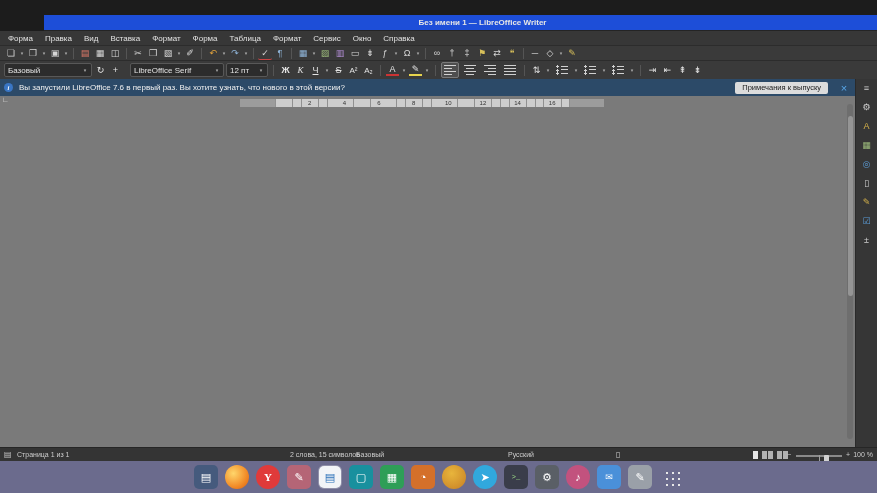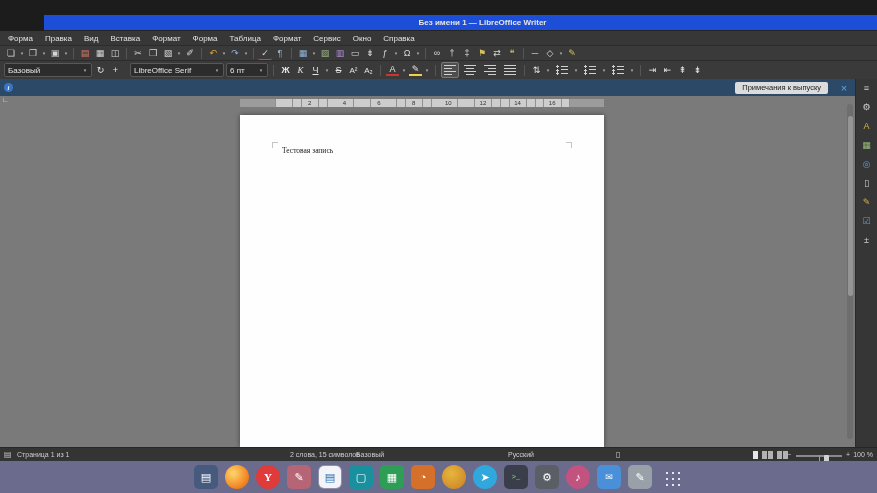--- a/index.html
+++ b/index.html
@@ -231,21 +231,21 @@
       <span>Базовый</span>
       <span class="caret">▾</span>
     </div>
     <span class="fbtn">↻</span>
     <span class="fbtn">+</span>
     <div class="combo font-combo">
       <span>LibreOffice Serif</span>
       <span class="caret">▾</span>
     </div>
     <div class="combo size-combo">
-      <span>6 пт</span>
+      <span>12 пт</span>
       <span class="caret">▾</span>
     </div>
     <span class="sep"></span>
     <span class="fbtn b">Ж</span>
     <span class="fbtn i">К</span>
     <span class="fbtn u">Ч</span>
     <span class="caret">▾</span>
     <span class="fbtn s">S</span>
     <span class="fbtn" style="font-size:8px;">A²</span>
     <span class="fbtn" style="font-size:8px;">A₂</span>
@@ -284,44 +284,40 @@
     <span class="caret">▾</span>
     <span class="sep"></span>
     <span class="fbtn">⇥</span>
     <span class="fbtn">⇤</span>
     <span class="fbtn">⇞</span>
     <span class="fbtn">⇟</span>
   </div>
 
   <div class="infobar">
     <span class="info-i">i</span>
+    <span class="info-text">Вы запустили LibreOffice 7.6 в первый раз. Вы хотите узнать, что нового в этой версии?</span>
     <span class="info-spacer"></span>
     <span class="info-btn">Примечания к выпуску</span>
     <span class="info-close">×</span>
   </div>
 
   <div class="workspace">
     <span class="tabsel">∟</span>
     <div class="ruler">
       <div class="ruler-inner">
         <span class="rnum" style="left:34.7px;">2</span>
         <span class="rnum" style="left:69.3px;">4</span>
         <span class="rnum" style="left:104px;">6</span>
         <span class="rnum" style="left:138.6px;">8</span>
         <span class="rnum" style="left:173.3px;">10</span>
         <span class="rnum" style="left:207.9px;">12</span>
         <span class="rnum" style="left:242.6px;">14</span>
         <span class="rnum" style="left:277.2px;">16</span>
       </div>
     </div>
-    <div class="page">
-      <span class="cm cm-tl"></span>
-      <span class="cm cm-tr"></span>
-      <span class="docline">Тестовая запись</span>
-    </div>
     <div class="vscroll">
       <div class="vthumb"></div>
     </div>
   </div>
 
   <div class="sidebarstrip">
     <span class="sicon">≡</span>
     <span class="sicon">⚙</span>
     <span class="sicon sic-yel">A</span>
     <span class="sicon sic-grn">▦</span>

